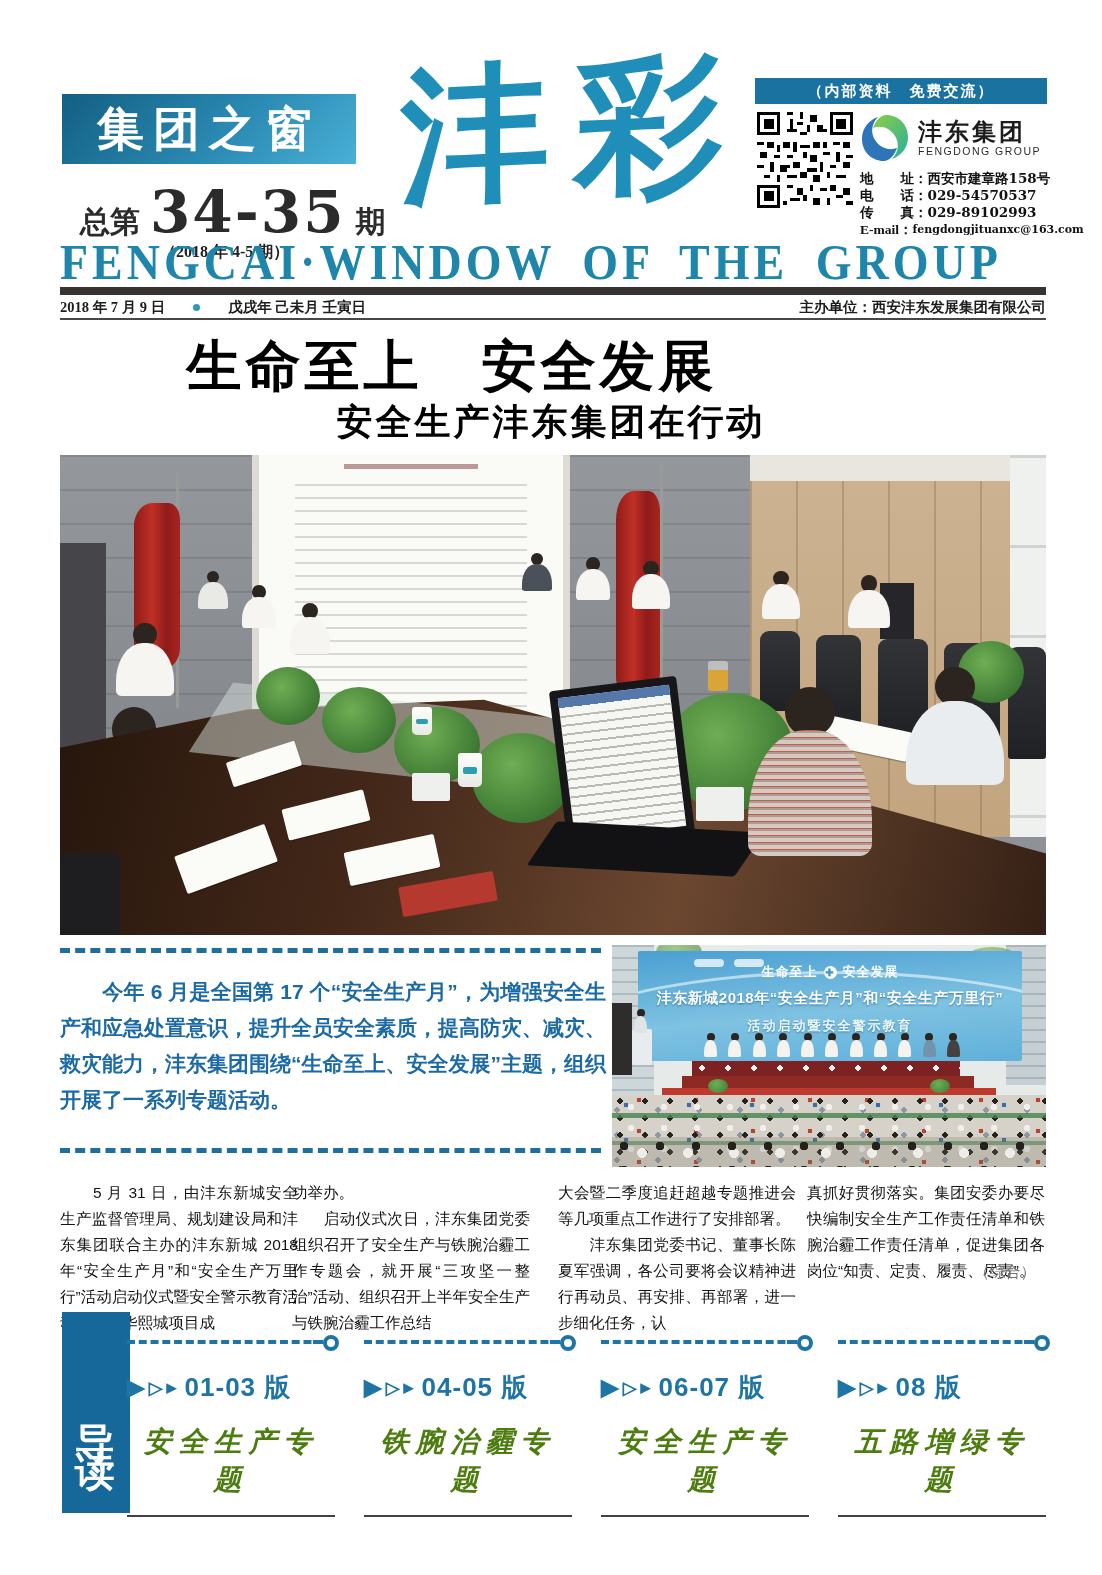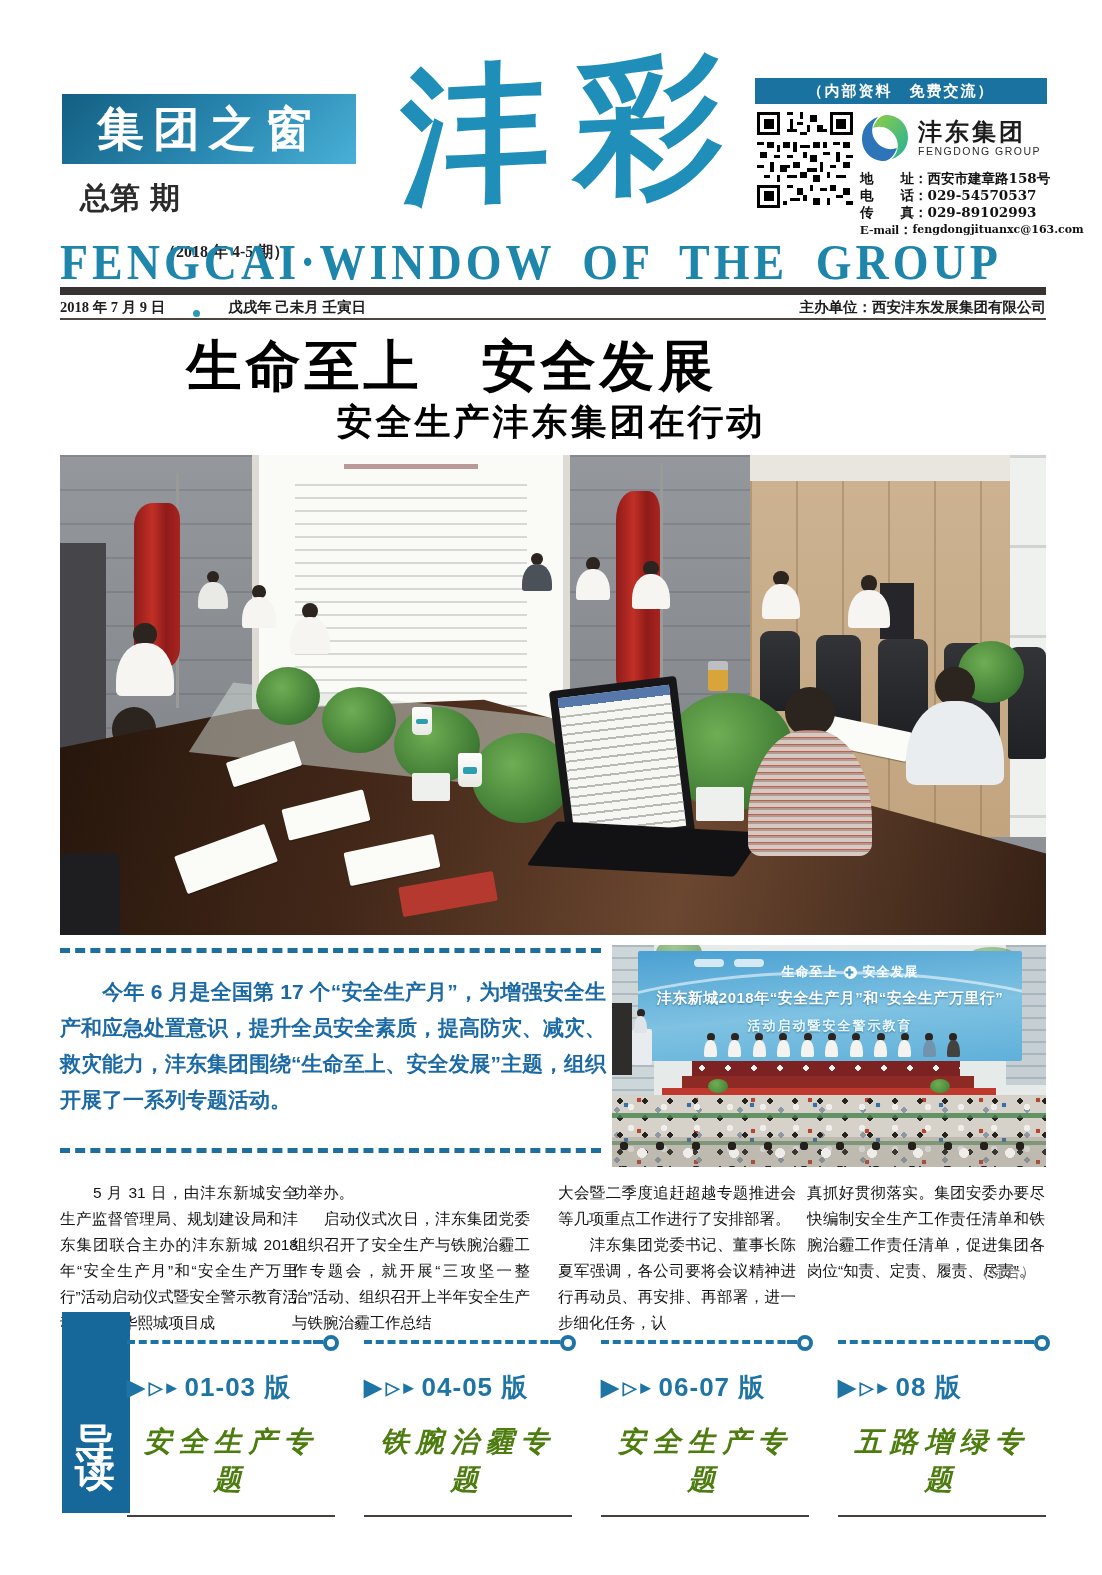--- a/index.html
+++ b/index.html
@@ -32,21 +32,21 @@
   .c-label{flex:0 0 auto;}
   .c-val{white-space:nowrap;font-family:"DejaVu Serif",serif;}
   .c-row:last-child .c-val{font-size:11px;}
   .en-title{left:60px;top:234px;width:986px;color:#1f86ab;font-family:"Liberation Serif",serif;
             font-weight:bold;font-size:46px;white-space:nowrap;letter-spacing:4px;word-spacing:12px;
             transform:scaleY(1.08);transform-origin:top left;}
   .dark-bar{left:60px;top:287px;width:986px;height:8px;background:#383230;}
   .dateline{left:60px;top:296px;width:986px;height:22px;border-bottom:2px solid #4c4642;display:flex;
             justify-content:space-between;align-items:center;font-family:"Liberation Serif",serif;
             font-weight:bold;font-size:14.5px;color:#1d1d1d;}
-  .dateline .lft{display:flex;align-items:flex-end;gap:28px;}
+  .dateline .lft{display:flex;align-items:center;gap:28px;}
   .dot{width:7px;height:7px;border-radius:50%;background:#2a9ab5;display:inline-block;}
 
   
   .headline{left:0;top:330px;width:904px;text-align:center;font-weight:900;font-size:55px;
             color:#000;letter-spacing:4px;font-family:"Liberation Sans",sans-serif;}
   .headline-sub{left:0;top:398px;width:1102px;text-align:center;font-weight:800;font-size:36px;
             color:#000;letter-spacing:3px;}
 
   
   .photo1{left:60px;top:455px;width:986px;height:480px;background:#8e9196;overflow:hidden;}
@@ -98,21 +98,21 @@
   .p2-bldL{left:0;top:0;width:42px;height:150px;background:
       repeating-linear-gradient(180deg,rgba(80,100,110,.25) 0 2px,transparent 2px 12px),#cdd7da;}
   .p2-bldR{left:394px;top:0;width:40px;height:140px;background:
       repeating-linear-gradient(180deg,rgba(80,100,110,.25) 0 2px,transparent 2px 12px),#c6d0d4;}
   .p2-redflag{left:34px;top:22px;width:16px;height:46px;background:#c23b31;border-radius:2px;}
   .p2-banner{left:26px;top:6px;width:384px;height:110px;border-radius:2px;overflow:hidden;
       background:linear-gradient(175deg,#4aa0d2,#7fc2e2 55%,#5fb0da);}
   .p2-banner::before{content:"";position:absolute;left:-30%;top:18%;width:160%;height:160%;
       border:3px solid rgba(255,255,255,.55);border-radius:50%;}
   .p2-l1{position:absolute;left:0;top:12px;width:100%;display:flex;justify-content:center;align-items:center;
-      gap:6px;color:#fff;font-weight:bold;font-size:13px;letter-spacing:1px;padding-left:20px;}
+      gap:6px;color:#fff;font-weight:bold;font-size:13px;letter-spacing:1px;}
   .plus-ic{width:13px;height:13px;border-radius:50%;background:#fff;color:#3e98c8;font-size:10px;
       line-height:13px;text-align:center;font-weight:bold;}
   .p2-l2{position:absolute;left:0;top:38px;width:100%;text-align:center;color:#fff;font-weight:bold;
       font-size:15px;letter-spacing:.5px;text-shadow:0 1px 2px rgba(25,85,125,.65);}
   .p2-l3{position:absolute;left:0;top:66px;width:100%;text-align:center;color:#ecfbff;font-weight:bold;
       font-size:13px;letter-spacing:2px;text-shadow:0 1px 2px rgba(25,85,125,.6);}
   .p2-logos{position:absolute;left:56px;top:8px;width:70px;height:8px;display:flex;gap:10px;}
   .p2-logos i{flex:1;background:rgba(255,255,255,.75);border-radius:4px;}
   .stage-row{left:92px;top:88px;width:256px;display:flex;justify-content:space-between;}
   .fig{position:relative;width:13px;height:28px;}
@@ -167,20 +167,21 @@
 <body>
 
 <div class="page">
 
   <div class="abs badge">
     <span>集团之窗</span>
   </div>
 
   <div class="abs issue">
     <span class="pre">总第</span>
+    <span class="num">34-35</span>
     <span class="unit">期</span>
   </div>
   <div class="abs issue-note">（2018 年 4-5 期）</div>
 
   <div class="abs brand">沣彩</div>
 
   <div class="abs note-bar">（内部资料　免费交流）</div>
 
   <div class="abs qr">
     <svg viewBox="0 0 29 29" width="96" height="96" shape-rendering="crispEdges">

